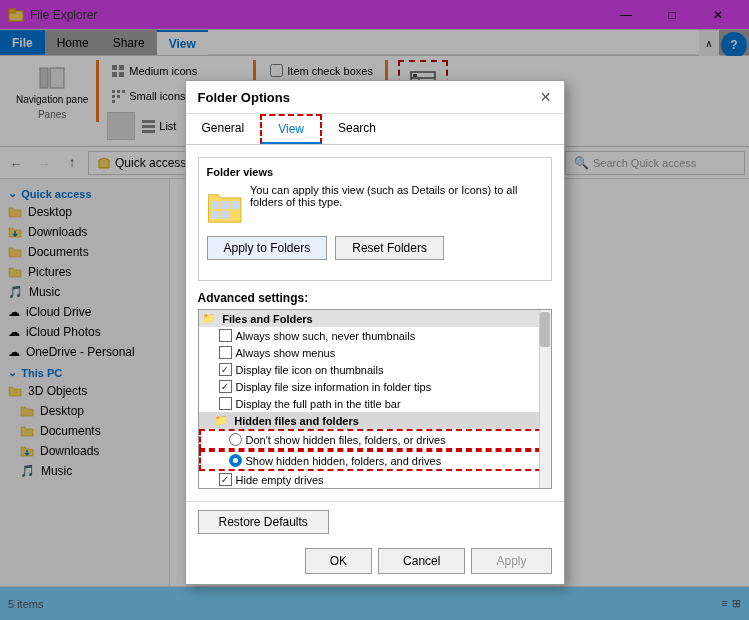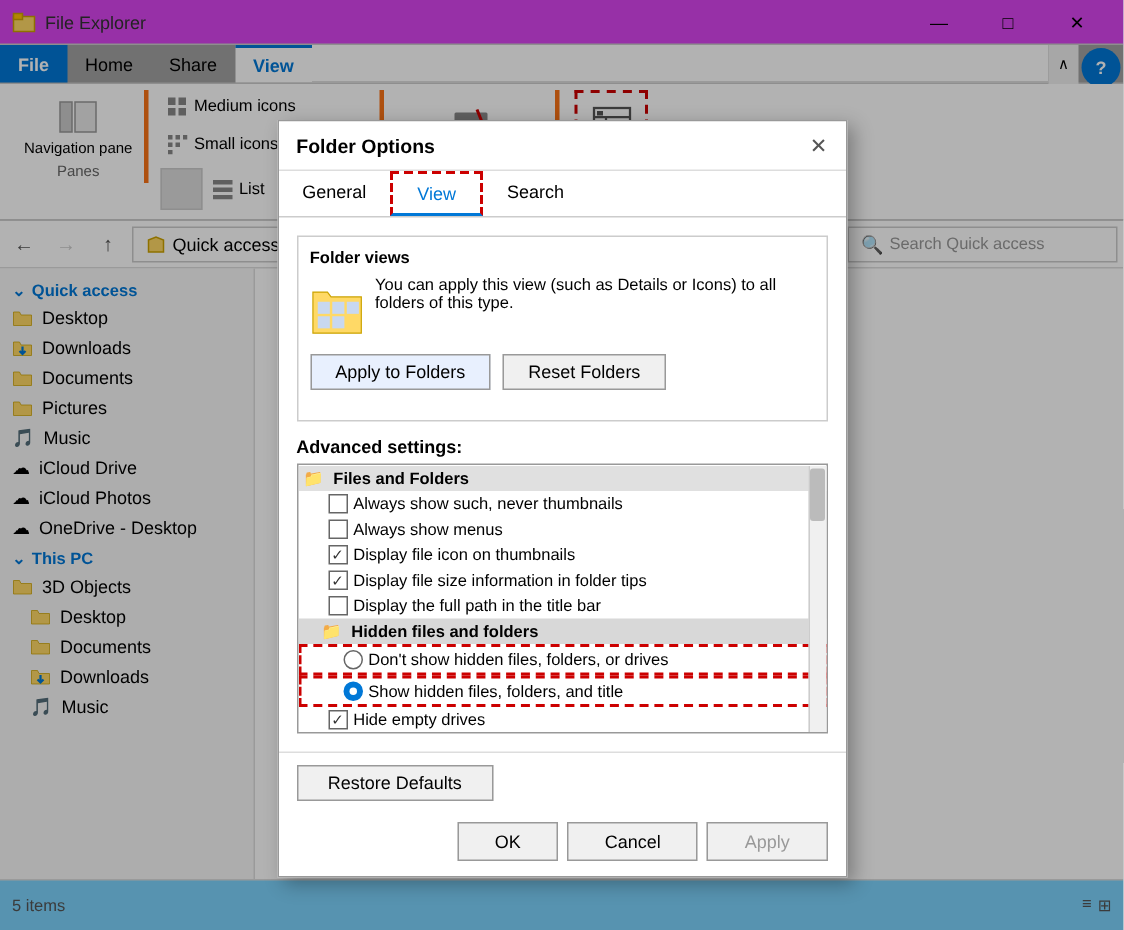--- a/index.html
+++ b/index.html
@@ -143,20 +143,24 @@
               <rect x="8" y="1" width="5" height="5" fill="#888"></rect>
               <rect x="1" y="8" width="5" height="5" fill="#888"></rect>
               <rect x="8" y="8" width="5" height="5" fill="#888"></rect>
             </svg>
           <span>Tiles</span>
         </div>
       </div>
     </div>
 
     <div class="ribbon-group" style="flex-direction:column;align-items:flex-start;padding:2px 8px;">
+      <div class="checkbox-item">
+        <input type="checkbox" style="">
+        <span>Item check boxes</span>
+      </div>
       <div class="ribbon-item" style="flex-direction:column;align-items:center;">
         <svg width="28" height="28" viewBox="0 0 28 28">
             <rect x="3" y="6" width="22" height="14" fill="#888" rx="1"></rect>
             <line x1="18" y1="4" x2="26" y2="24" stroke="#cc0000" stroke-width="2"></line>
           </svg>
         <span style="font-size:10px;text-align:center;">Hide selected items</span>
       </div>
     </div>
 
     <div style="margin-left:8px;">
@@ -237,21 +241,21 @@
       <span>iCloud Drive</span>
     </div>
 
     <div class="sidebar-item">
       <span style="font-size:12px;">☁</span>
       <span>iCloud Photos</span>
     </div>
 
     <div class="sidebar-item">
       <span style="font-size:12px;">☁</span>
-      <span style="white-space:nowrap;overflow:hidden;text-overflow:ellipsis;max-width:130px;display:block;">OneDrive - Desktop</span>
+      <span style="white-space:nowrap;overflow:hidden;text-overflow:ellipsis;max-width:130px;display:block;">OneDrive - Personal</span>
     </div>
 
     <div class="sidebar-section">
       <span>⌄</span>
       <span>This PC</span>
     </div>
 
     <div class="sidebar-item" style="padding-left:8px;">
       <svg width="14" height="14" viewBox="0 0 14 14">
           <path d="M1 3 L5 3 L6 5 L13 5 L13 12 L1 12 Z" fill="#ffd966" stroke="#cca300" stroke-width="0.5"></path>
@@ -405,21 +409,21 @@
 
           <div class="tree-item dashed-box" style="padding-left:28px;">
             <div class="cb radio"></div>
             <span>Don't show hidden files, folders, or drives</span>
           </div>
 
           <div class="tree-item dashed-box" style="padding-left:28px;">
             <div class="cb radio checked" style="background:#0078d7;border-color:#0078d7;">
               <div style="width:5px;height:5px;border-radius:50%;background:white;"></div>
             </div>
-            <span>Show hidden files, folders, and title</span>
+            <span>Show hidden hidden, folders, and drives</span>
           </div>
 
           <div class="tree-item" style="padding-left:20px;">
             <div class="cb checked">✓</div>
             <span>Hide empty drives</span>
           </div>
 
           <div class="tree-item" style="padding-left:20px;">
             
             

